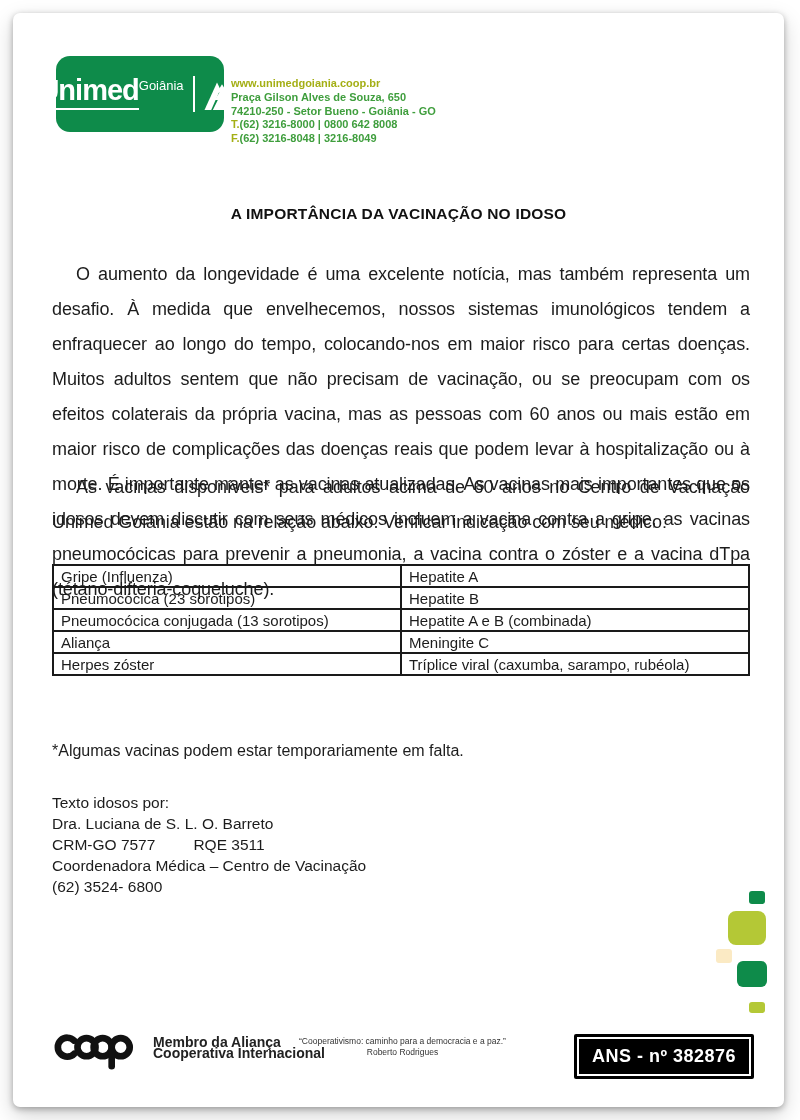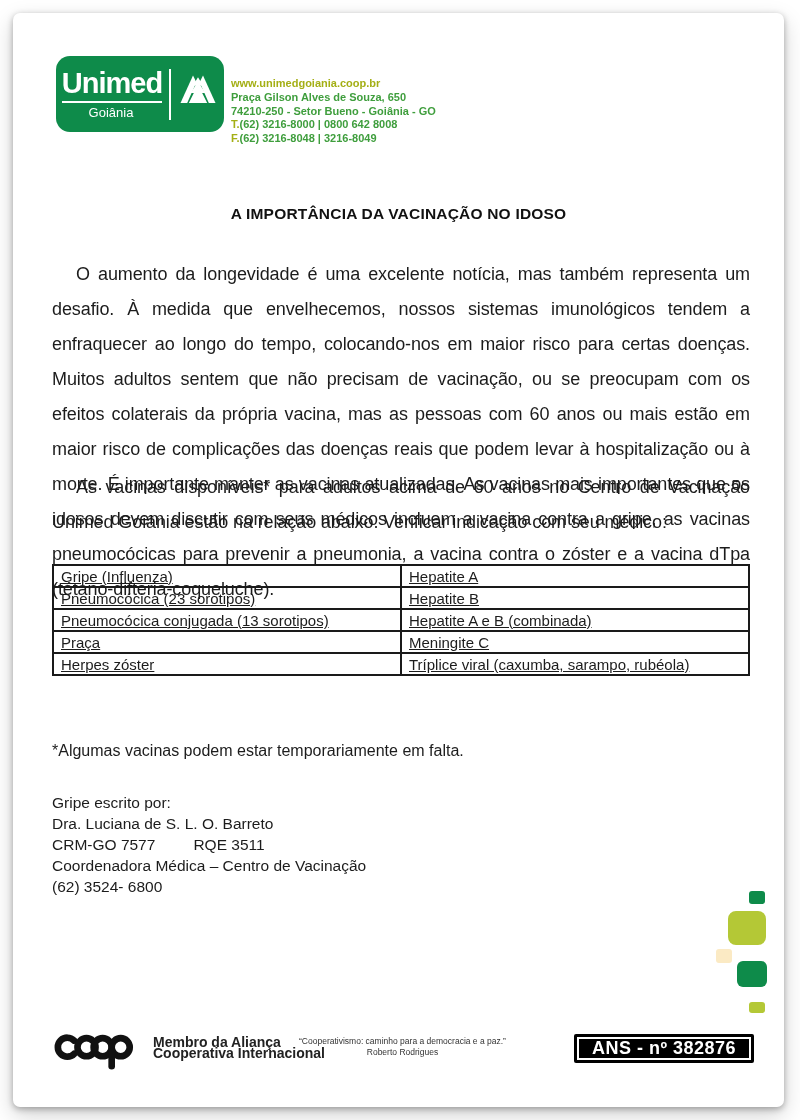--- a/index.html
+++ b/index.html
@@ -13,21 +13,21 @@
     box-shadow:0 2px 6px rgba(0,0,0,.30),0 8px 22px rgba(0,0,0,.18);
   }
 
   
   .logo-box{
     position:absolute;left:43px;top:43px;width:168px;height:76px;
     background:#0e8b4a;border-radius:14px;display:flex;align-items:center;
     justify-content:center;
   }
   .logo-inner{display:flex;align-items:stretch;}
-  .logo-left{display:flex;flex-direction:column;align-items:center;}
+  .logo-left{display:flex;flex-direction:row;align-items:flex-start;}
   .logo-brand{
     color:#fff;font-weight:bold;font-size:29px;line-height:29px;
     letter-spacing:-1px;border-bottom:2px solid #fff;padding-bottom:3px;
   }
   .logo-region{color:#fff;font-size:13px;margin-top:2px;padding-right:2px;}
   .logo-sep{width:2px;background:#fff;margin:0 7px;}
   .logo-tree{display:flex;align-items:flex-start;padding-top:2px;}
 
   .contact{position:absolute;left:218px;top:50px;font-size:11px;font-weight:bold;line-height:13.8px;margin-top:14px;}
   .c-lime{color:#a4af15;}
@@ -48,21 +48,21 @@
   .para1{top:244px;}
   .para2{top:457px;}
 
   
   .vax-table{
     position:absolute;left:39px;top:551px;width:698px;
     border-collapse:collapse;font-size:15px;
   }
   .vax-table td{
     border:2px solid #1a1a1a;height:20px;padding:0 0 0 7px;
-    white-space:nowrap;color:#1c1c1c;text-decoration:underline;
+    white-space:nowrap;color:#1c1c1c;
   }
   .vax-table td:first-child{width:50%;}
 
   
   .footnote{position:absolute;left:39px;top:703px;font-size:16px;margin-top:26px;}
   .signature{position:absolute;left:39px;top:779px;font-size:15.5px;line-height:21px;}
   .sig-gap{display:inline-block;width:38px;}
 
   
   .sq{position:absolute;}
@@ -73,21 +73,21 @@
   .sq5{left:736px;top:989px;width:16px;height:11px;border-radius:3px;background:#b4c836;}
 
   
   .coop-logo{position:absolute;left:41px;top:1019px;}
   .coop-caption{
     position:absolute;left:140px;top:1024px;font-size:14px;font-weight:bold;
     line-height:11px;color:#222;
   }
   .quote{position:absolute;left:286px;top:1023px;font-size:8.5px;line-height:11px;color:#333;text-align:center;}
   .ans-plate{
-    position:absolute;left:561px;top:1021px;width:180px;height:29px;
+    position:absolute;left:561px;top:1021px;width:180px;height:45px;
     background:#000;border-radius:2px;box-sizing:border-box;padding:3px;
   }
   .ans-inner{
     width:100%;height:100%;box-sizing:border-box;border:2px solid #fff;
     display:flex;align-items:center;justify-content:center;
     color:#fff;font-weight:bold;font-size:18px;letter-spacing:.5px;
   }
 </style>
 </head>
 <body>
@@ -132,34 +132,34 @@
         </tr>
         <tr>
           <td>Pneumocócica (23 sorotipos)</td>
           <td>Hepatite B</td>
         </tr>
         <tr>
           <td>Pneumocócica conjugada (13 sorotipos)</td>
           <td>Hepatite A e B (combinada)</td>
         </tr>
         <tr>
-          <td>Praça</td>
+          <td>Aliança</td>
           <td>Meningite C</td>
         </tr>
         <tr>
           <td>Herpes zóster</td>
           <td>Tríplice viral (caxumba, sarampo, rubéola)</td>
         </tr>
       </tbody>
   </table>
 
   <div class="footnote">*Algumas vacinas podem estar temporariamente em falta.</div>
 
   <div class="signature">
-    <div>Gripe escrito por:</div>
+    <div>Texto idosos por:</div>
     <div>Dra. Luciana de S. L. O. Barreto</div>
     <div><span>CRM-GO 7577</span><span class="sig-gap"></span><span>RQE 3511</span></div>
     <div>Coordenadora Médica – Centro de Vacinação</div>
     <div>(62) 3524- 6800</div>
   </div>
 
   <div class="sq sq1"></div>
   <div class="sq sq2"></div>
   <div class="sq sq3"></div>
   <div class="sq sq4"></div>

